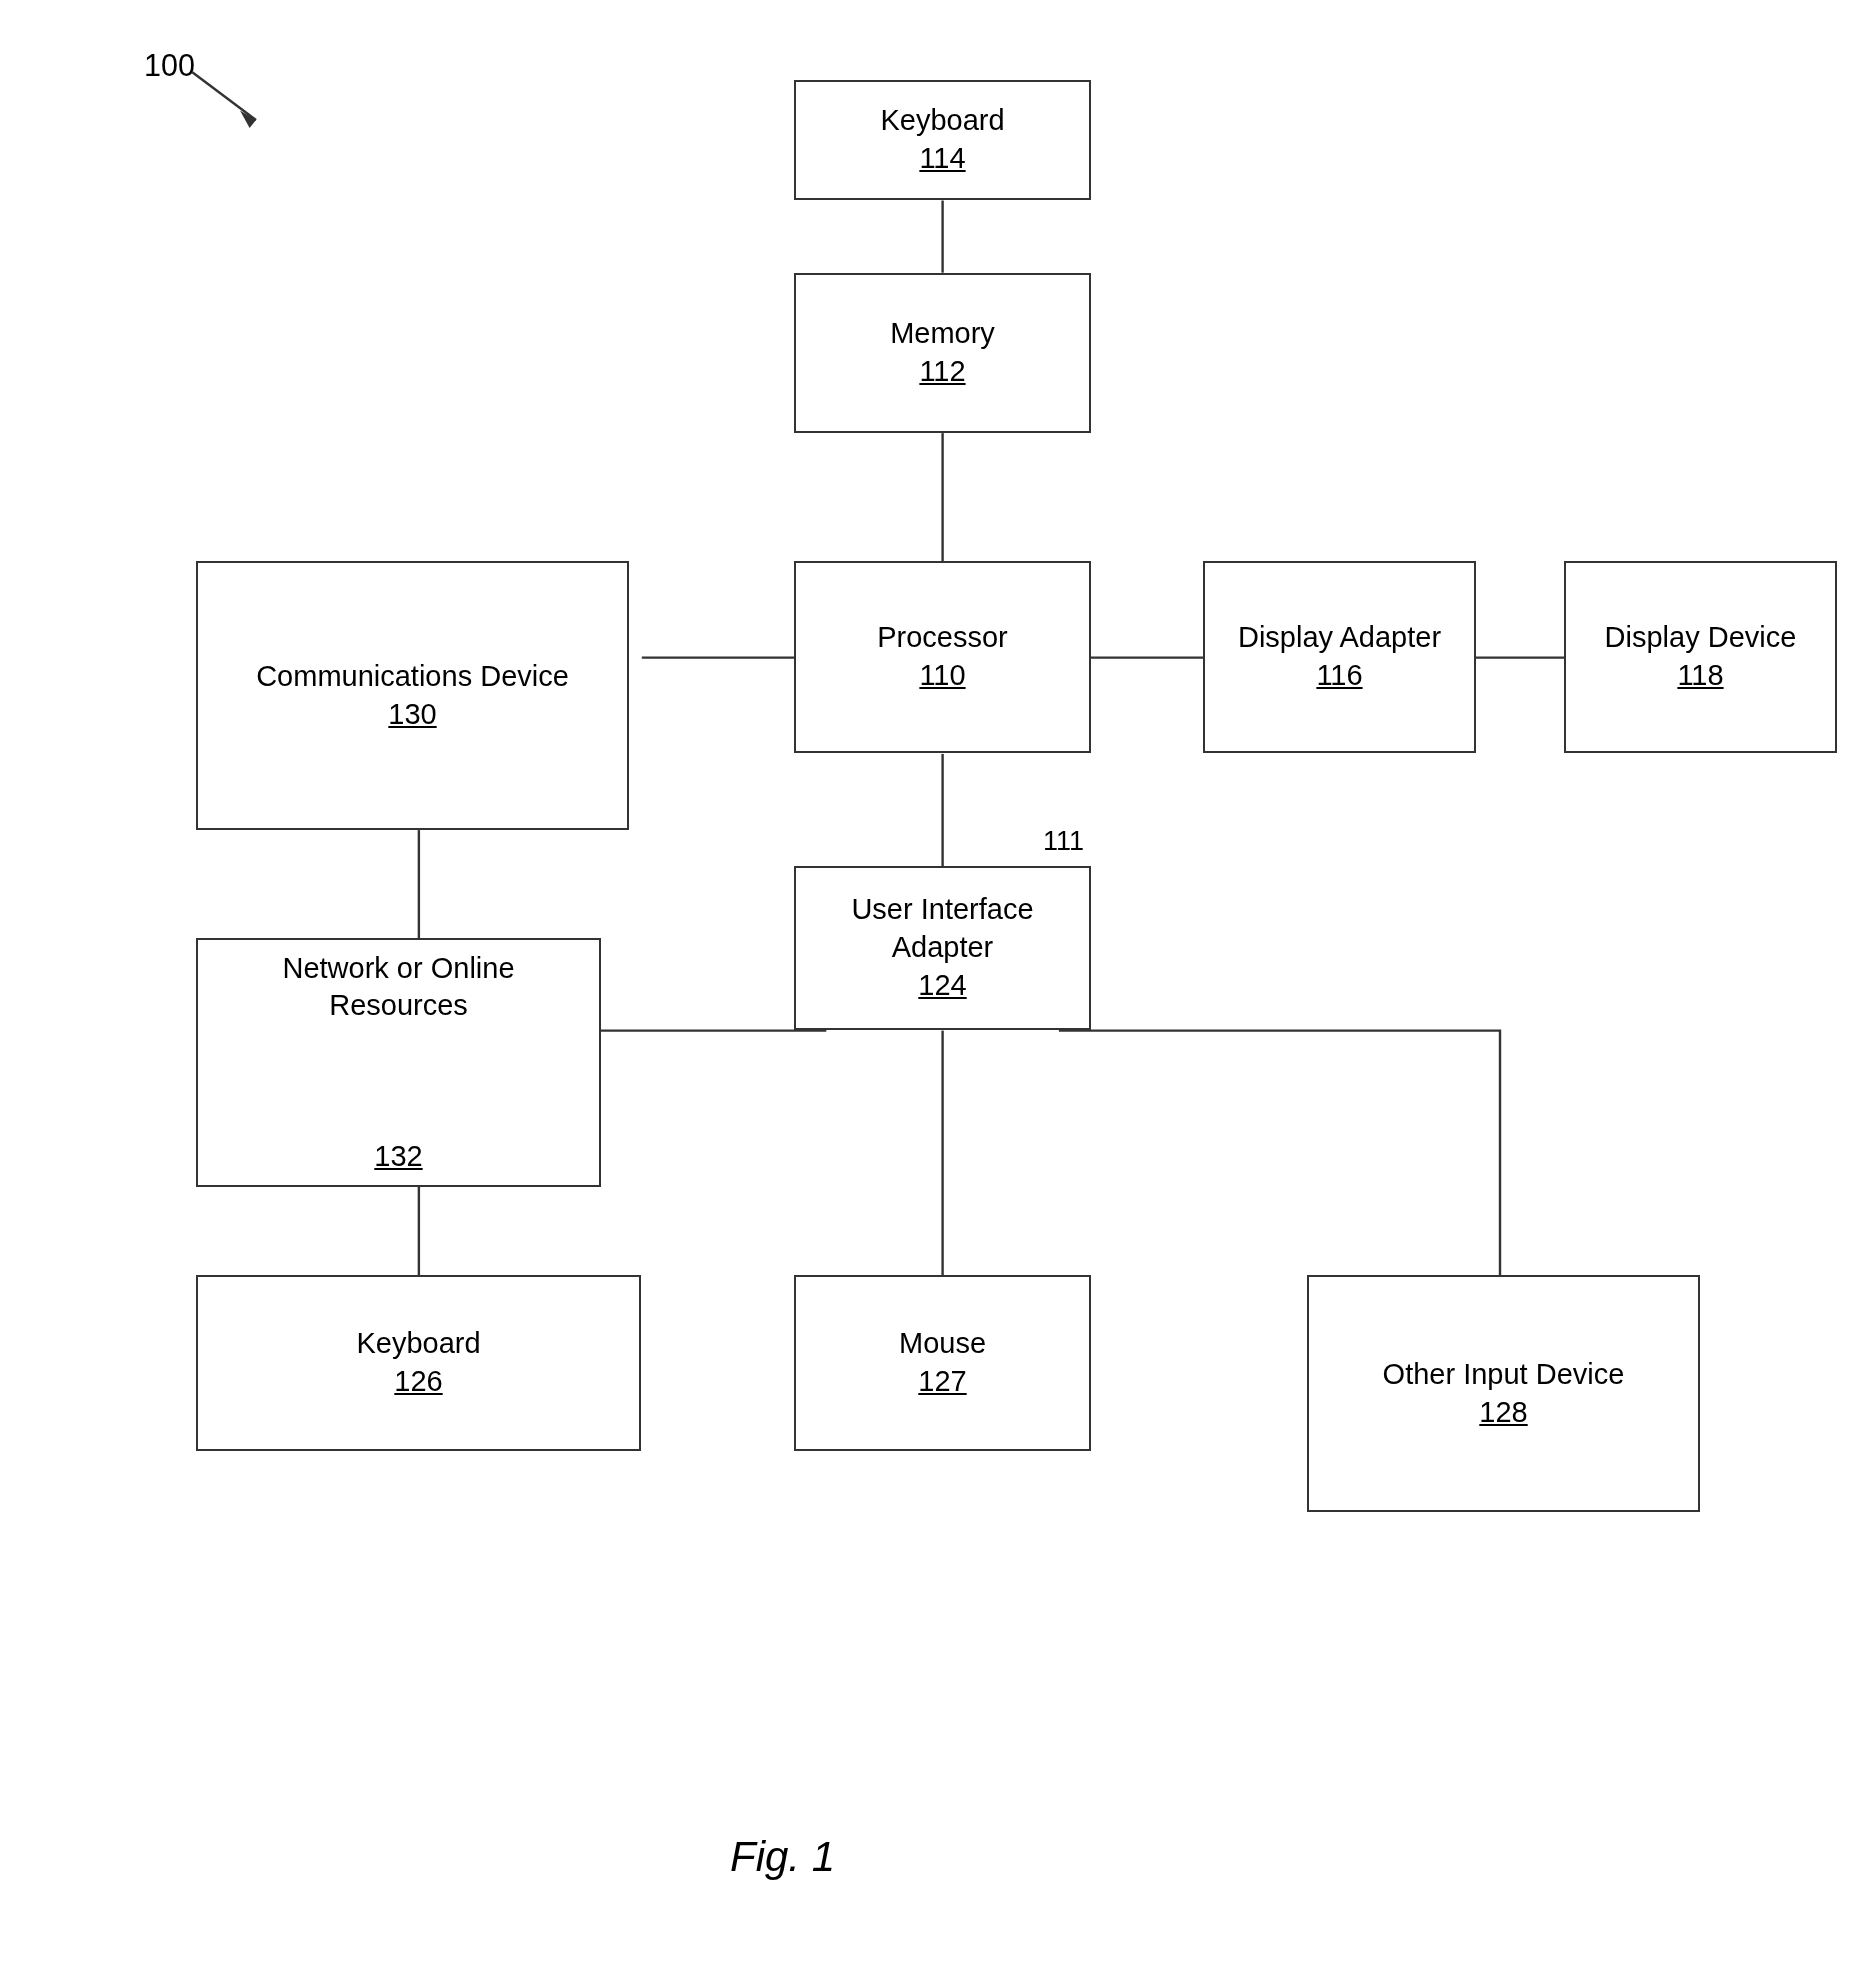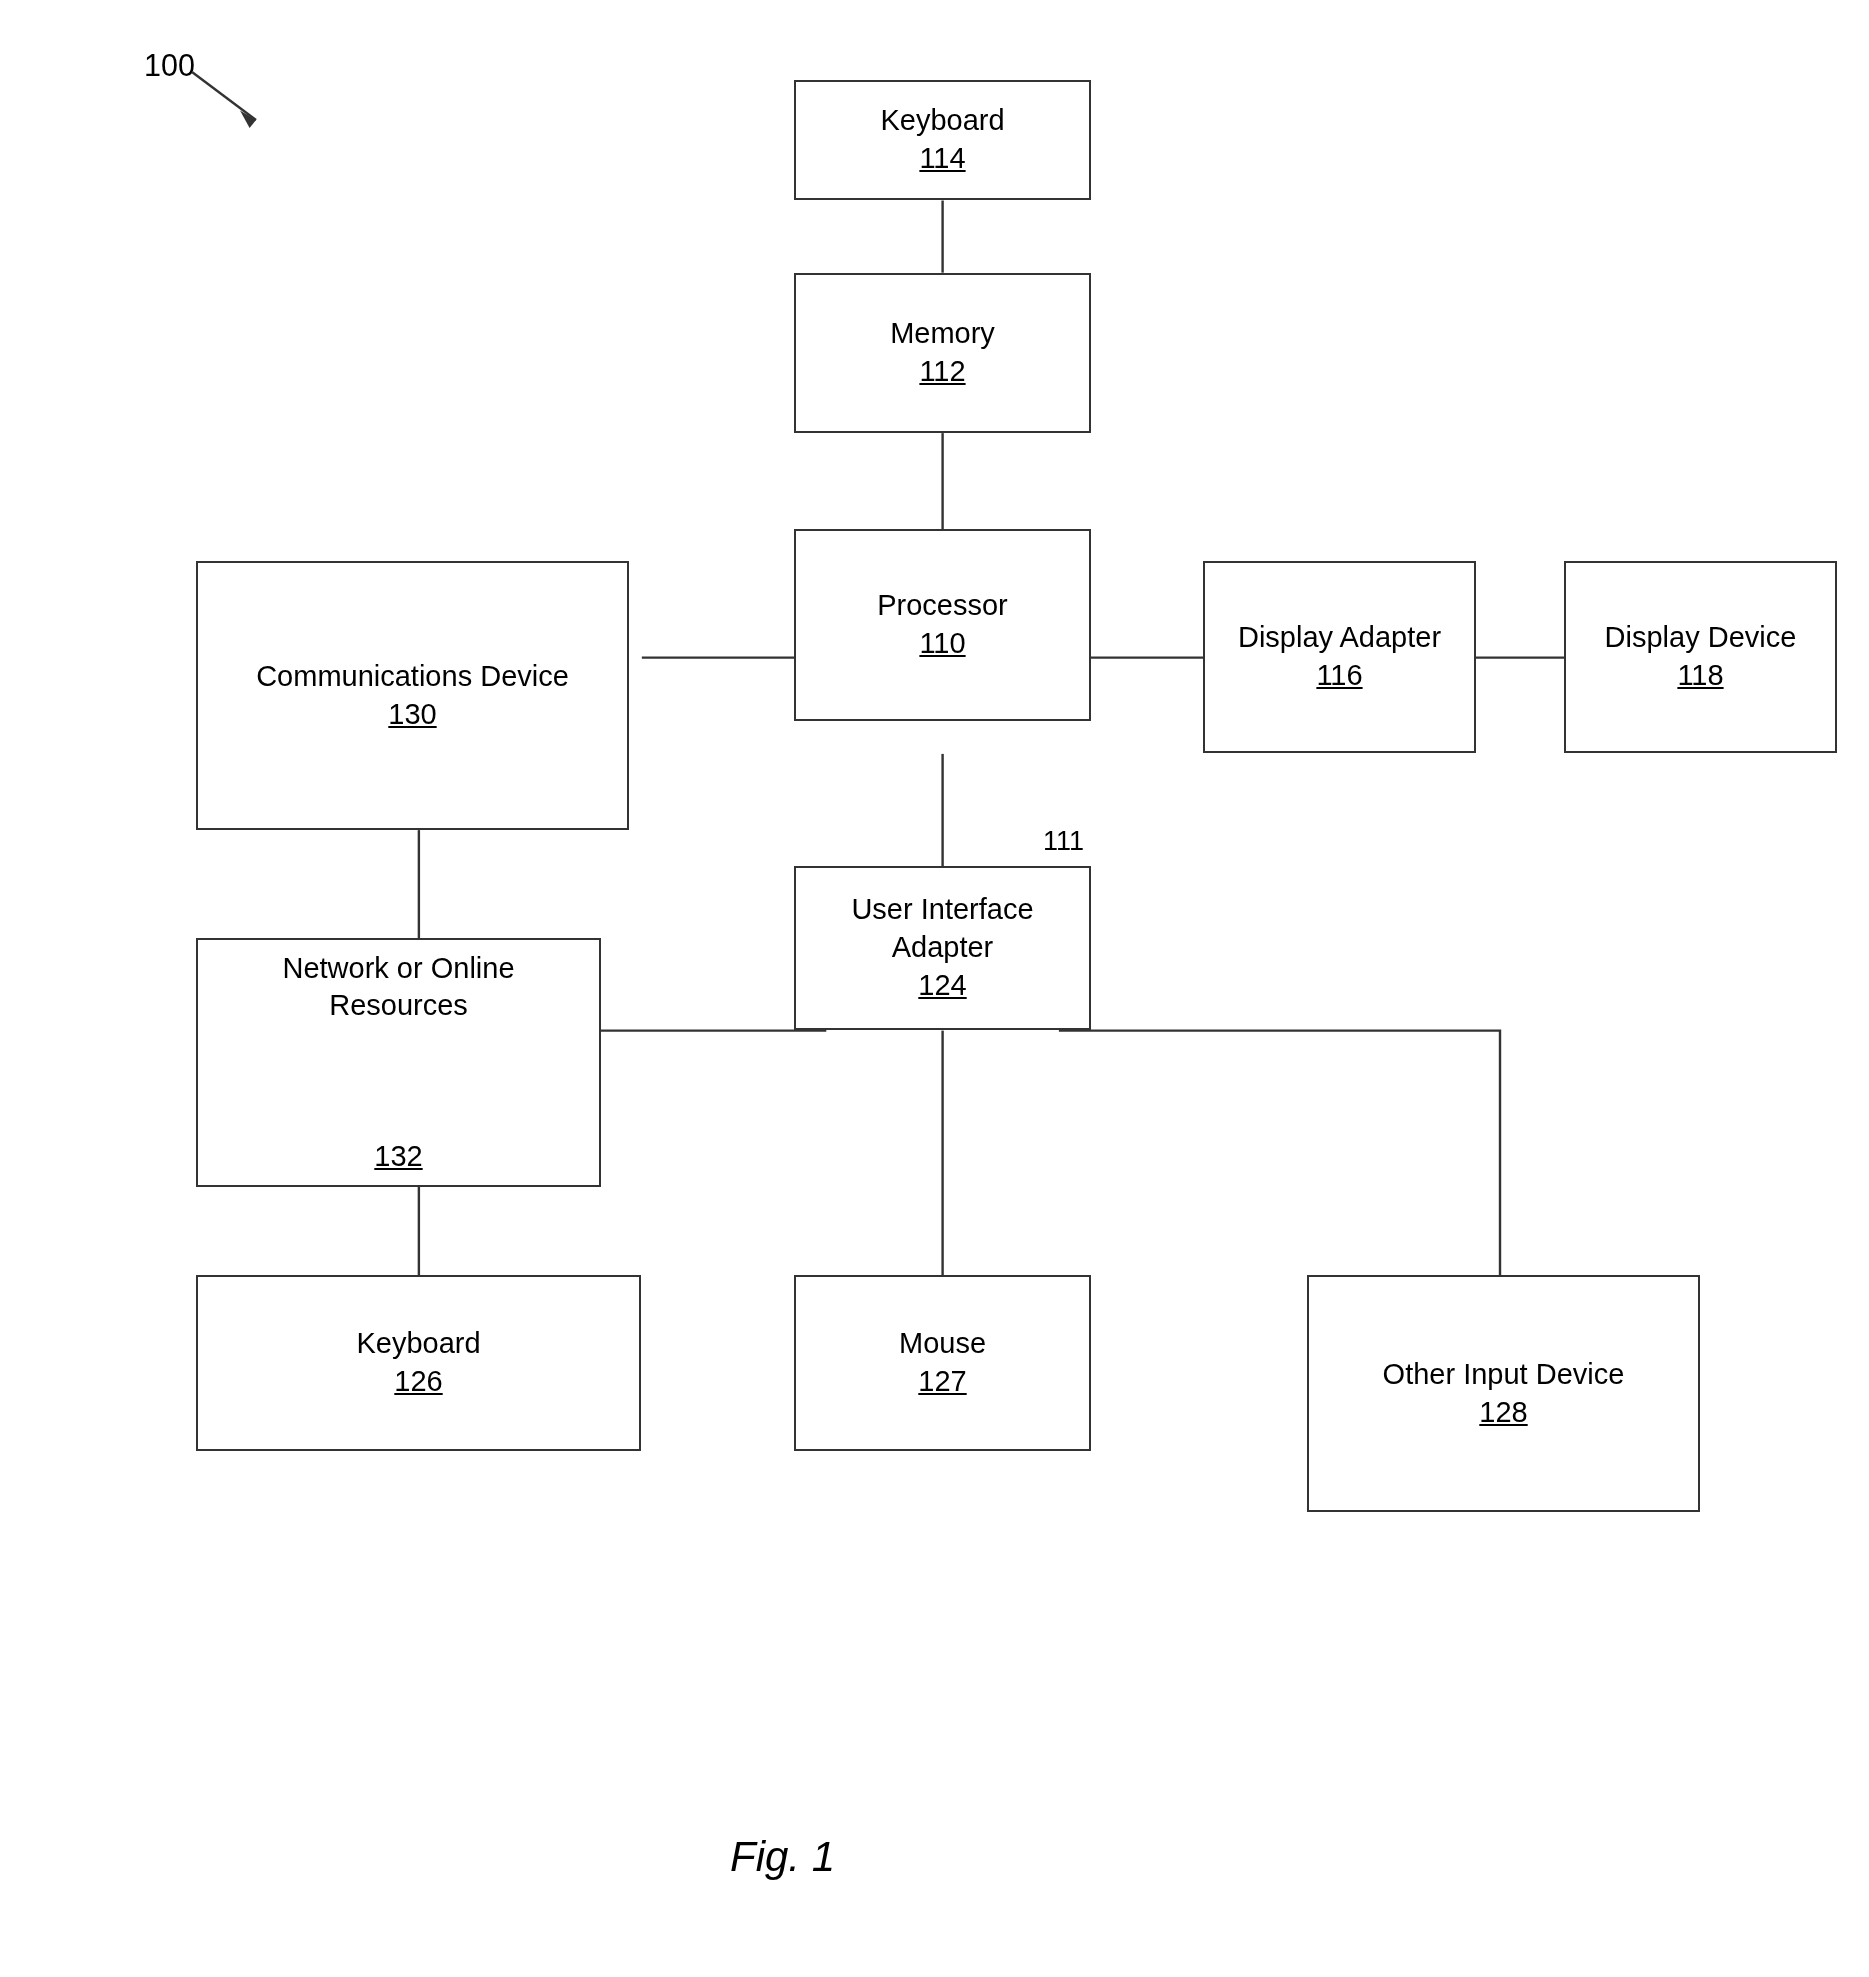--- a/index.html
+++ b/index.html
@@ -109,21 +109,21 @@
   <div class="node" style="left:786px; top:80px; width:297px; height:120px;">
     <span class="label">Keyboard</span>
     <span class="num">114</span>
   </div>
 
   <div class="node" style="left:786px; top:273px; width:297px; height:160px;align-items:center;">
     <span class="label">Memory</span>
     <span class="num">112</span>
   </div>
 
-  <div class="node" style="left:786px; top:529px; width:297px; height:192px;">
+  <div class="node" style="left:786px; top:561px; width:297px; height:192px;">
     <span class="label">Processor</span>
     <span class="num">110</span>
   </div>
 
   <div class="node" style="left:188px; top:561px; width:433px; height:269px;">
     <span class="label">Communications Device</span>
     <span class="num">130</span>
   </div>
 
   <div class="node" style="left:1195px; top:561px; width:273px; height:192px;">

